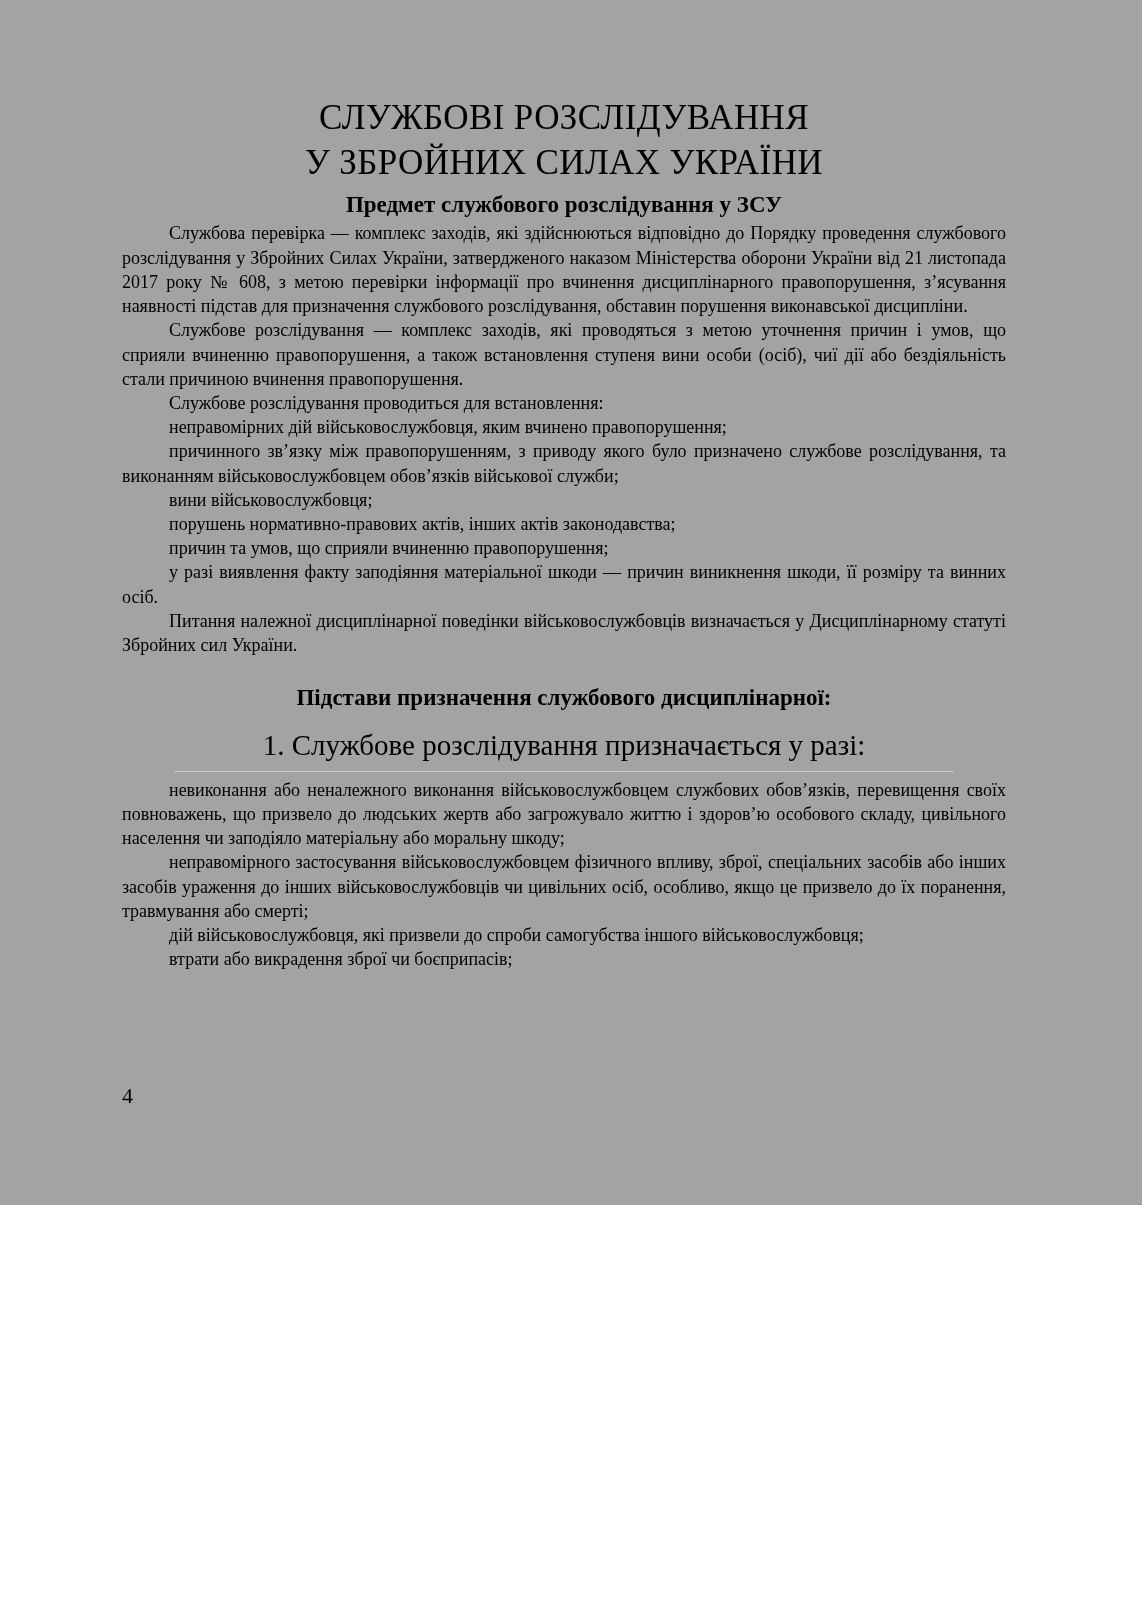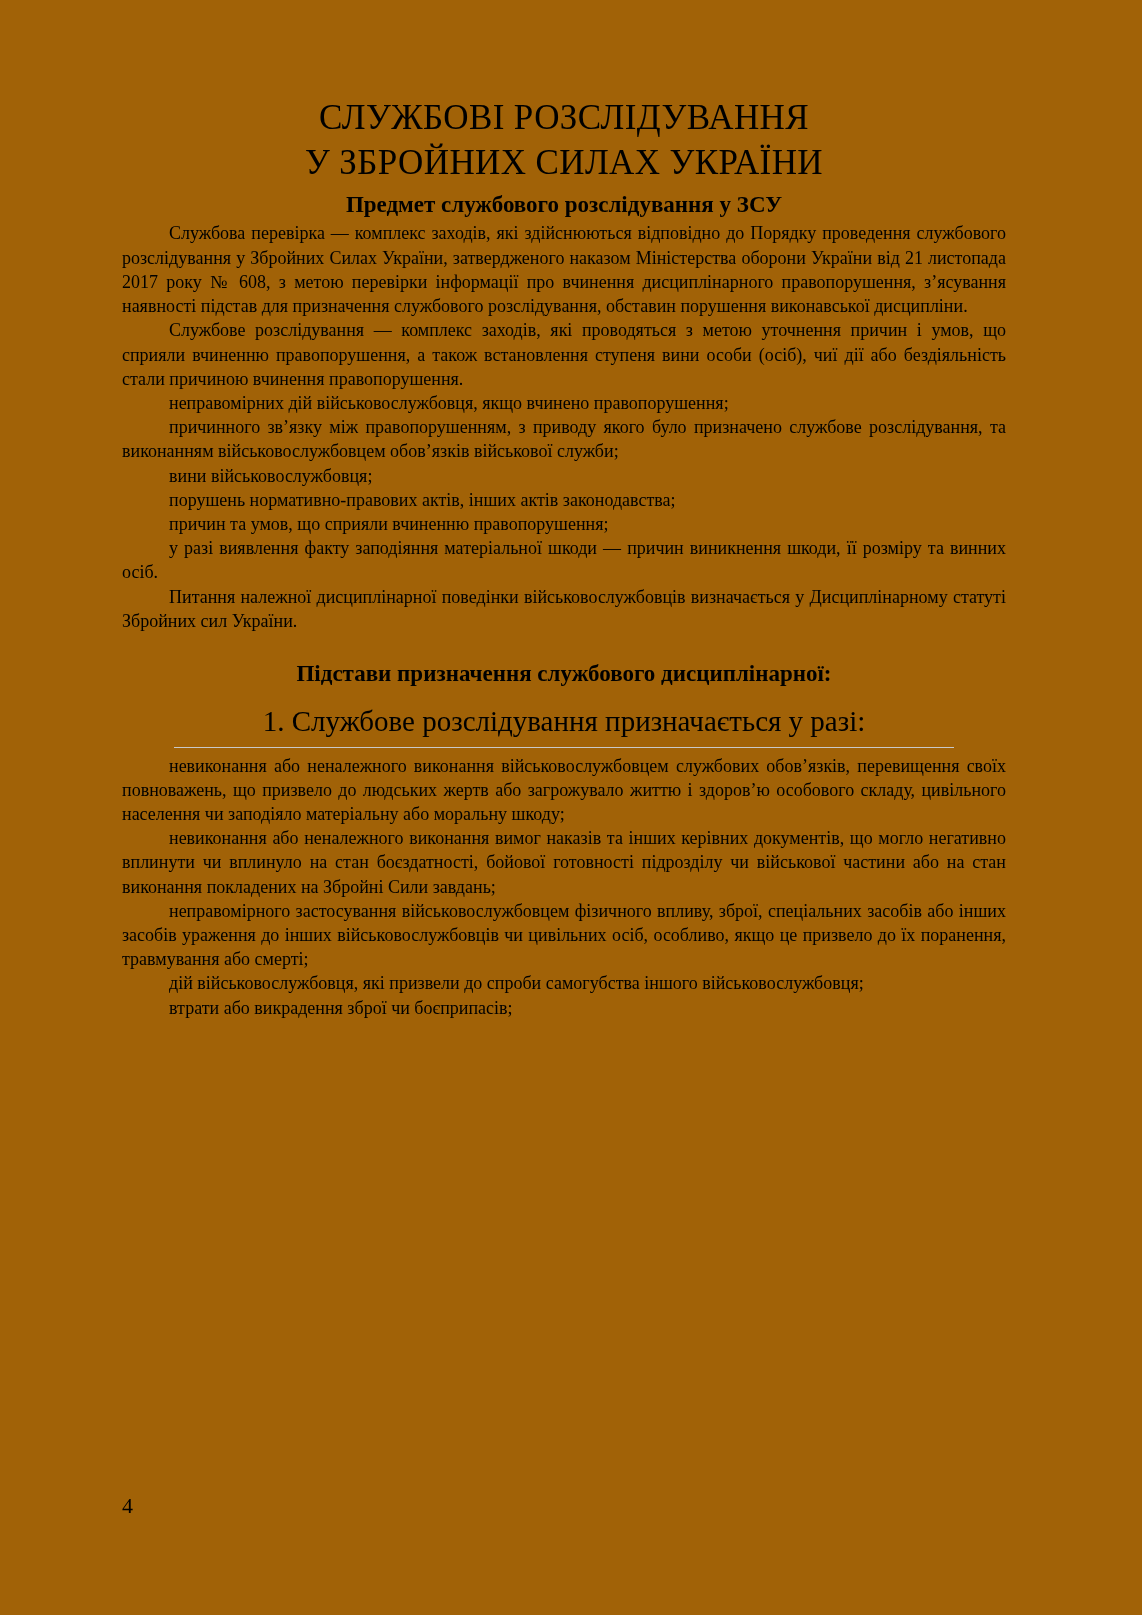--- a/index.html
+++ b/index.html
@@ -8,23 +8,23 @@
     padding: 0;
     background: #ffffff;
   }
   body {
     font-family: "Liberation Serif", "DejaVu Serif", serif;
     color: #000000;
   }
   .page {
     position: relative;
     width: 1142px;
-    height: 1615px;
+    height: 1205px;
     box-sizing: border-box;
-    background: #a16207;
+    background: #a3a3a3;
     overflow: hidden;
   }
   .content {
     position: absolute;
     left: 122px;
     top: 96px;
     width: 884px;
   }
 
   
@@ -99,42 +99,42 @@
 
     <h1 class="doc-title">СЛУЖБОВІ РОЗСЛІДУВАННЯ
 У ЗБРОЙНИХ СИЛАХ УКРАЇНИ</h1>
 
     <h2 class="sub-heading">Предмет службового розслідування у ЗСУ</h2>
 
     <p class="body-par">Службова перевірка — комплекс заходів, які здійснюються відповідно до Порядку проведення службового розслідування у Збройних Силах України, затвердженого наказом Міністерства оборони України від 21 листопада 2017 року № 608, з метою перевірки інформації про вчинення дисциплінарного правопорушення, з’ясування наявності підстав для призначення службового розслідування, обставин порушення виконавської дисципліни.</p>
 
     <p class="body-par">Службове розслідування — комплекс заходів, які проводяться з метою уточнення причин і умов, що сприяли вчиненню правопорушення, а також встановлення ступеня вини особи (осіб), чиї дії або бездіяльність стали причиною вчинення правопорушення.</p>
 
+    <p class="body-par">Службове розслідування проводиться для встановлення:</p>
 
-    <p class="body-par">неправомірних дій військовослужбовця, якщо вчинено правопорушення;</p>
+    <p class="body-par">неправомірних дій військовослужбовця, яким вчинено правопорушення;</p>
 
     <p class="body-par">причинного зв’язку між правопорушенням, з приводу якого було призначено службове розслідування, та виконанням військовослужбовцем обов’язків військової служби;</p>
 
     <p class="body-par">вини військовослужбовця;</p>
 
     <p class="body-par">порушень нормативно-правових актів, інших актів законодавства;</p>
 
     <p class="body-par">причин та умов, що сприяли вчиненню правопорушення;</p>
 
     <p class="body-par">у разі виявлення факту заподіяння матеріальної шкоди — причин виникнення шкоди, її розміру та винних осіб.</p>
 
     <p class="body-par">Питання належної дисциплінарної поведінки  військовослужбовців визначається у Дисциплінарному статуті Збройних сил України.</p>
 
     <h2 class="sub-heading spaced-top">Підстави призначення службового дисциплінарної:</h2>
 
     <h3 class="numbered-heading">1. Службове розслідування призначається у разі:</h3>
 
     <p class="body-par">невиконання або неналежного виконання військовослужбовцем службових обов’язків, перевищення своїх повноважень, що призвело до людських жертв або загрожувало життю і здоров’ю особового складу, цивільного населення чи заподіяло матеріальну або моральну шкоду;</p>
 
-    <p class="body-par">невиконання або неналежного виконання вимог наказів та інших керівних документів, що могло негативно вплинути чи вплинуло на стан боєздатності, бойової готовності підрозділу чи військової частини або на стан виконання покладених на Збройні Сили завдань;</p>
 
     <p class="body-par">неправомірного застосування військовослужбовцем фізичного впливу, зброї, спеціальних засобів або інших засобів ураження до інших військовослужбовців чи цивільних осіб, особливо, якщо це призвело до їх поранення, травмування або смерті;</p>
 
     <p class="body-par">дій військовослужбовця, які призвели до спроби самогубства іншого військовослужбовця;</p>
 
     <p class="body-par">втрати або викрадення зброї чи боєприпасів;</p>
 
   </div>
 
   <div class="page-number">4</div>

